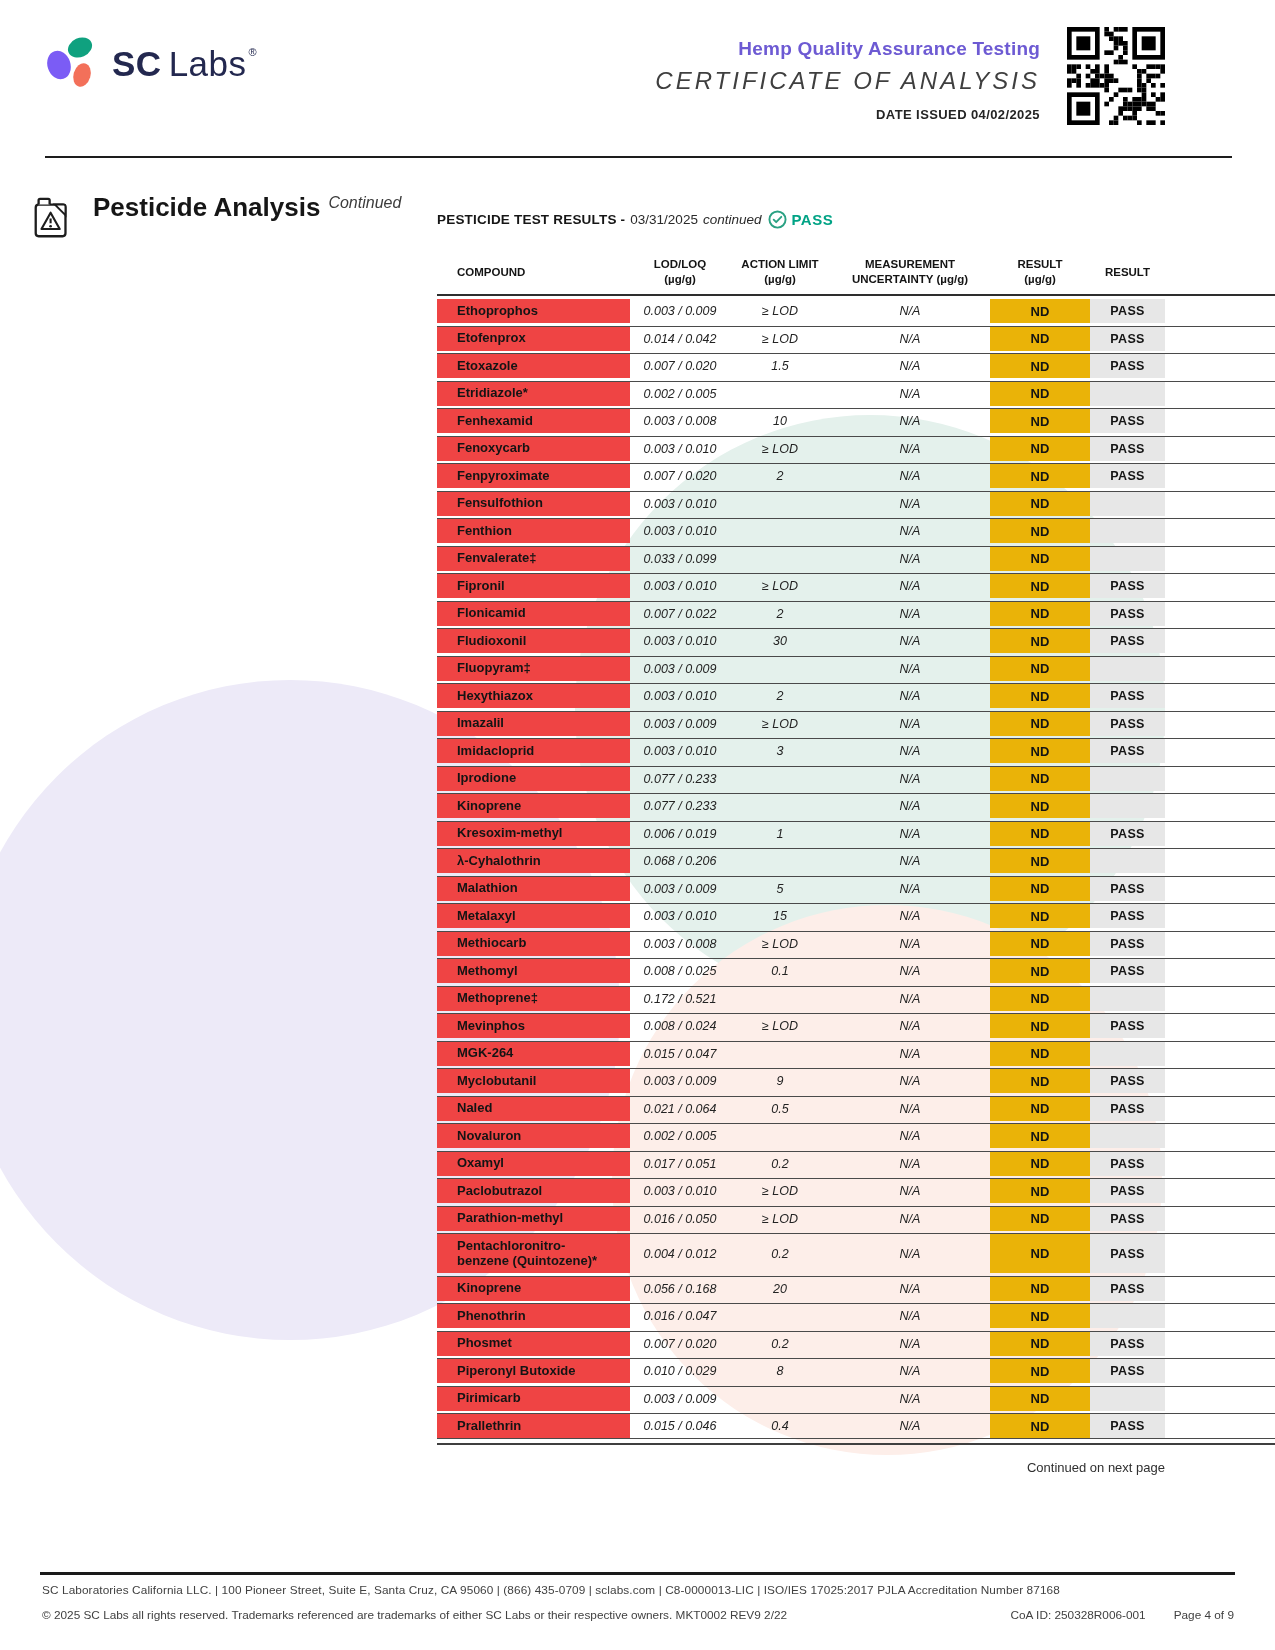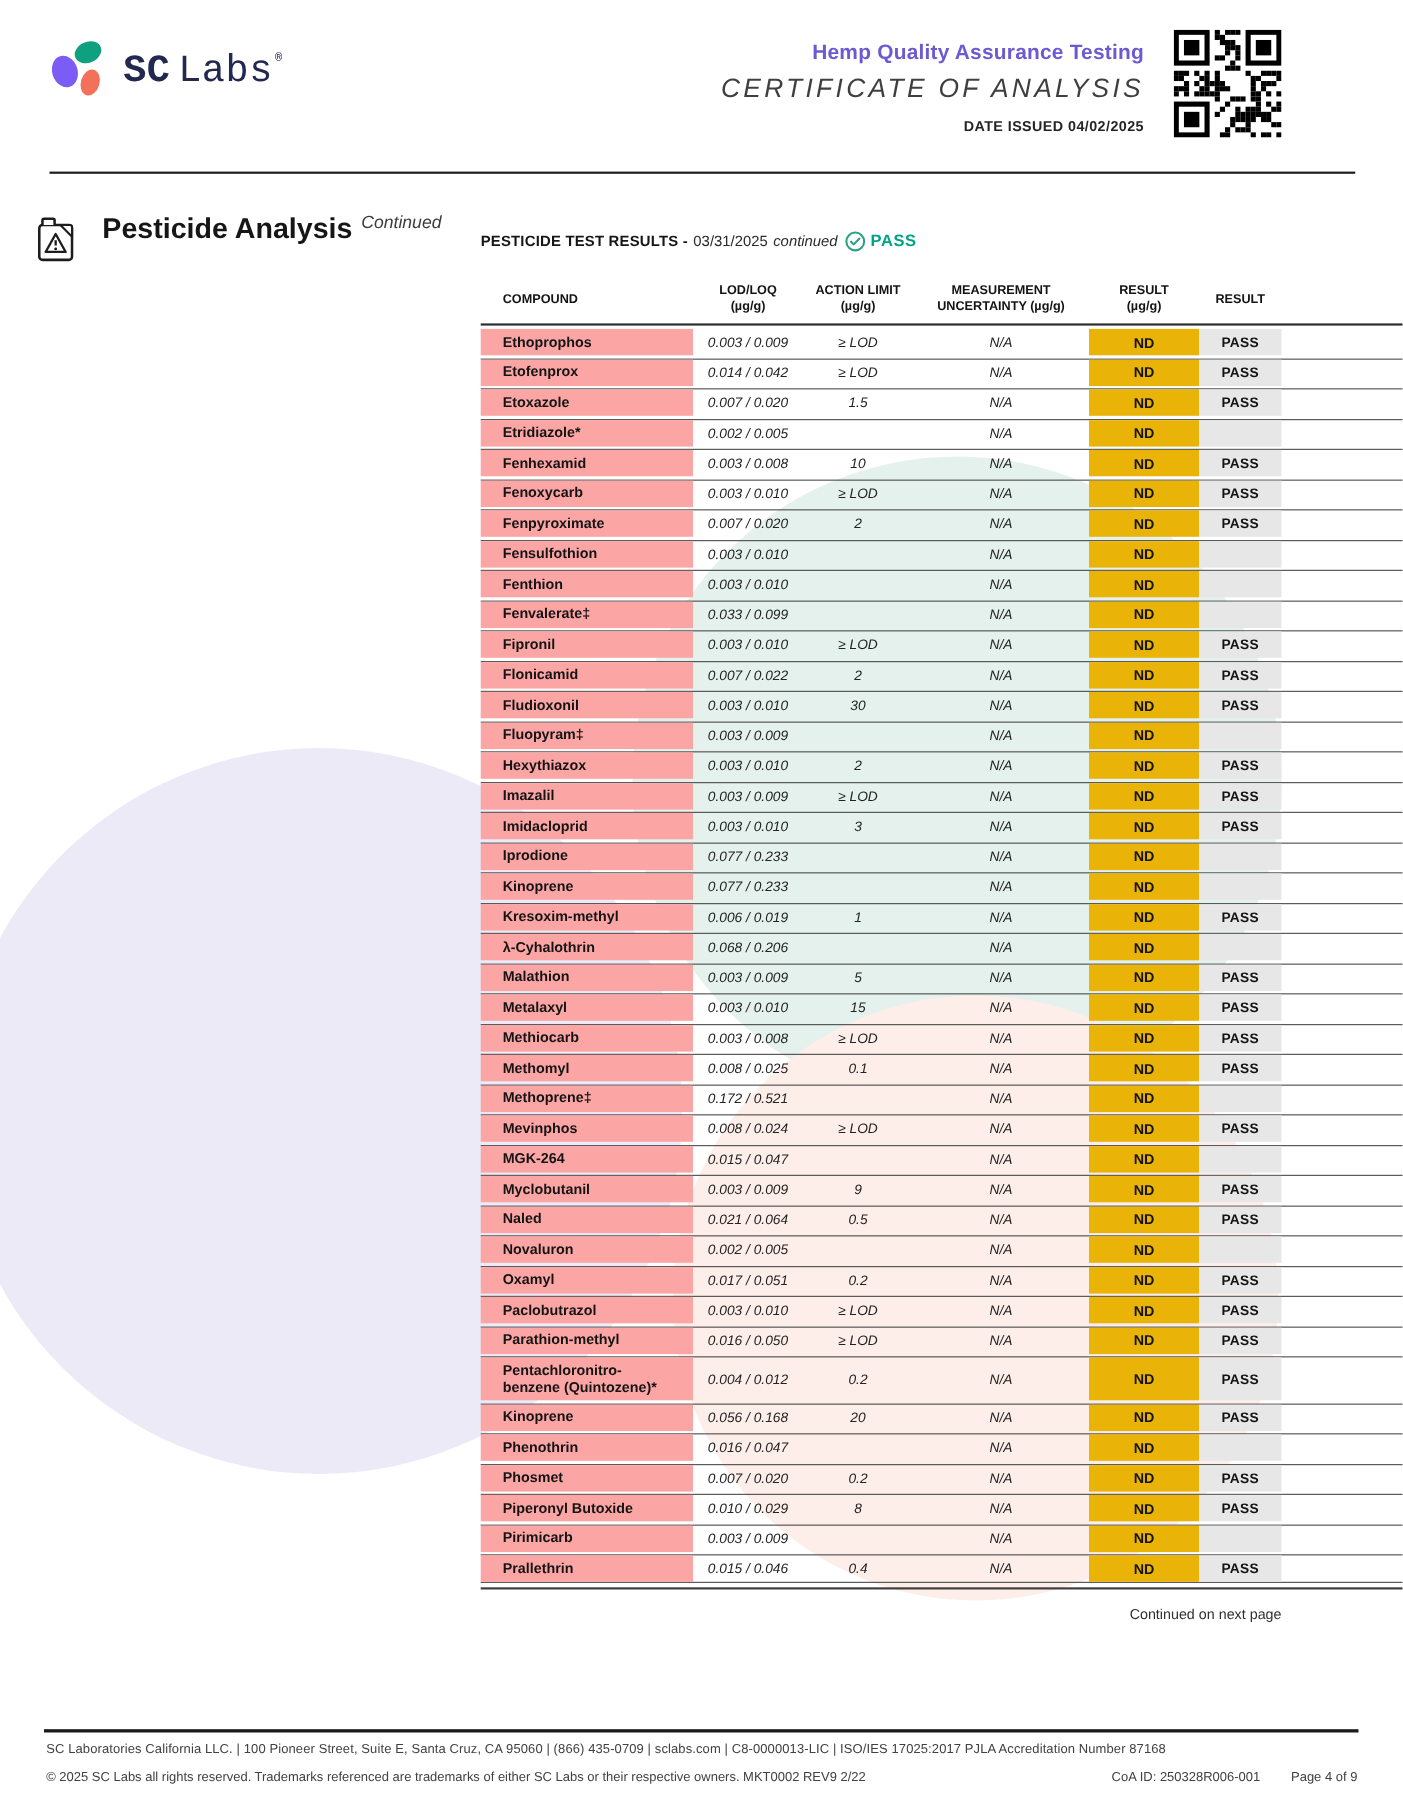--- a/index.html
+++ b/index.html
@@ -43,35 +43,35 @@
   .t-head .hcell{font-size:11.5px;font-weight:bold;color:#141414;text-align:center;
                  white-space:pre-line;line-height:1.3;}
   .t-head .hcell.first{text-align:left;padding-left:20px;}
   .t-row{display:grid;grid-template-columns:193px 100px 100px 160px 100px 75px;
          height:24px;margin-top:2.5px;border-top:1px solid #4a4a4a;}
   .t-row:first-child{border-top:none;margin-top:3px;}
   .t-row.tall{height:39px;}
   .t-body{border-bottom:1px solid #4a4a4a;}
   .table-end-rule{height:2px;background:#3f3f3f;margin-top:4px;}
   .cell{display:flex;align-items:center;}
-  .c-compound{background:#fca5a5;padding-left:20px;font-weight:bold;font-size:13px;
+  .c-compound{background:#ef4444;padding-left:20px;font-weight:bold;font-size:13px;
               color:#141414;white-space:pre-line;line-height:1.15;}
   .c-mid{justify-content:center;font-style:italic;font-size:12.5px;color:#232323;}
   .c-result{background:#eab308;justify-content:center;font-weight:bold;font-size:13px;color:#141414;}
   .c-pass{background:#e7e7e7;justify-content:center;font-weight:bold;font-size:12.5px;color:#141414;letter-spacing:.3px;}
 
   .continued-note{position:absolute;right:110px;top:1460px;font-size:13px;color:#2f2f2f;z-index:2;}
 
   
   .footer-rule{position:absolute;left:40px;width:1195px;top:1572px;height:2.5px;background:#1a1a1a;z-index:2;}
   .footer-line1{position:absolute;left:42px;top:1583px;width:1192px;font-size:11.8px;color:#414141;letter-spacing:.1px;z-index:2;}
   .footer-line2{position:absolute;left:42px;top:1608px;width:1192px;display:flex;justify-content:space-between;
                 font-size:11.8px;color:#414141;z-index:2;}
   .footer-right{display:flex;gap:28px;}
-  .logo-text{font-size:35px;color:#23284f;margin-left:12px;letter-spacing:.5px;display:flex;align-items:flex-start;font-family:Liberation Mono, monospace;}
+  .logo-text{font-size:35px;color:#23284f;margin-left:12px;letter-spacing:.5px;display:flex;align-items:flex-start;}
   .logo-sc{font-weight:bold;}
   .logo-labs{font-weight:400;margin-left:7px;}
   .logo-reg{font-size:11px;margin-top:2px;margin-left:2px;color:#23284f;}
 </style>
 </head>
 <body>
 
 <div class="bg-circle bg-teal"></div>
 <div class="bg-circle bg-lavender"></div>
 <div class="bg-circle bg-pink"></div>

